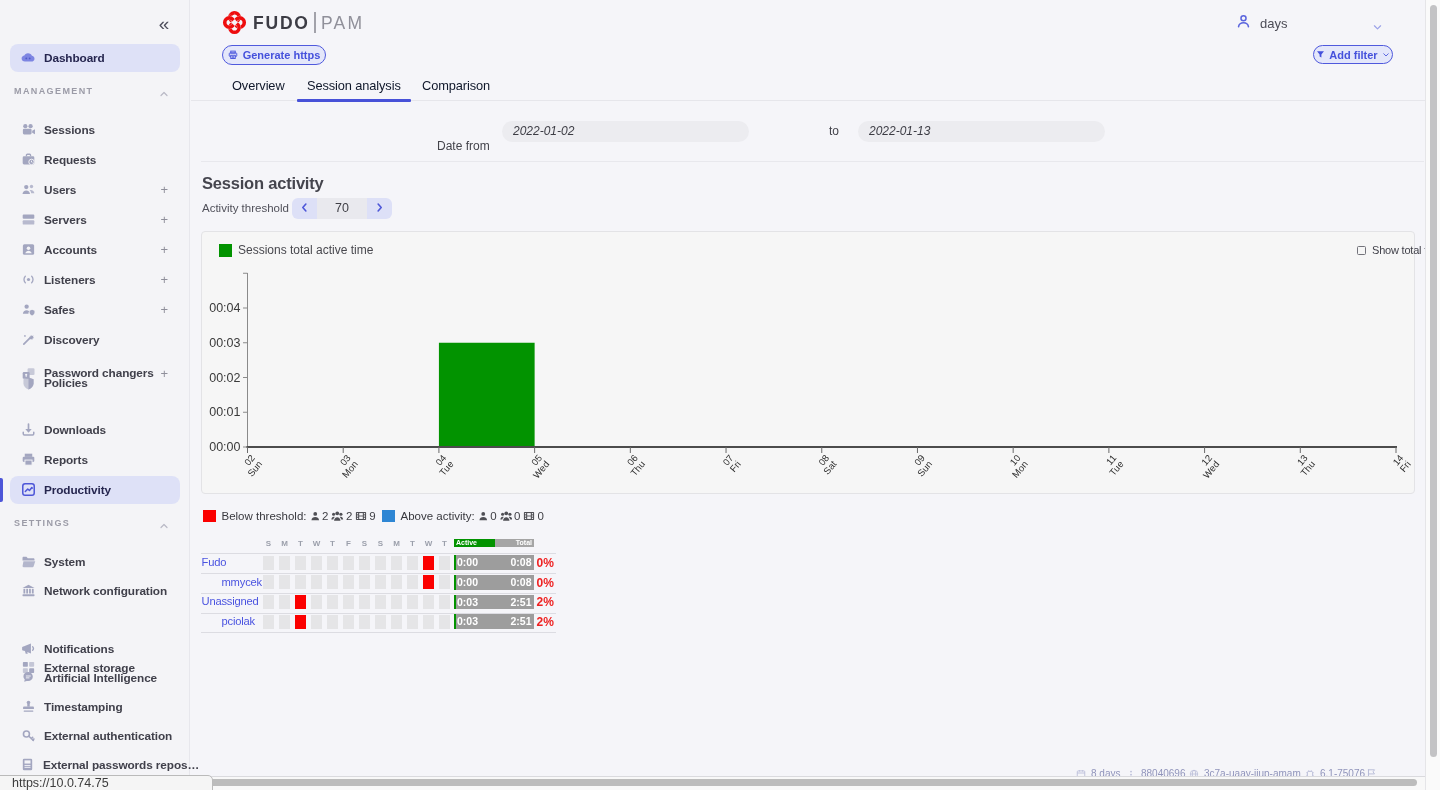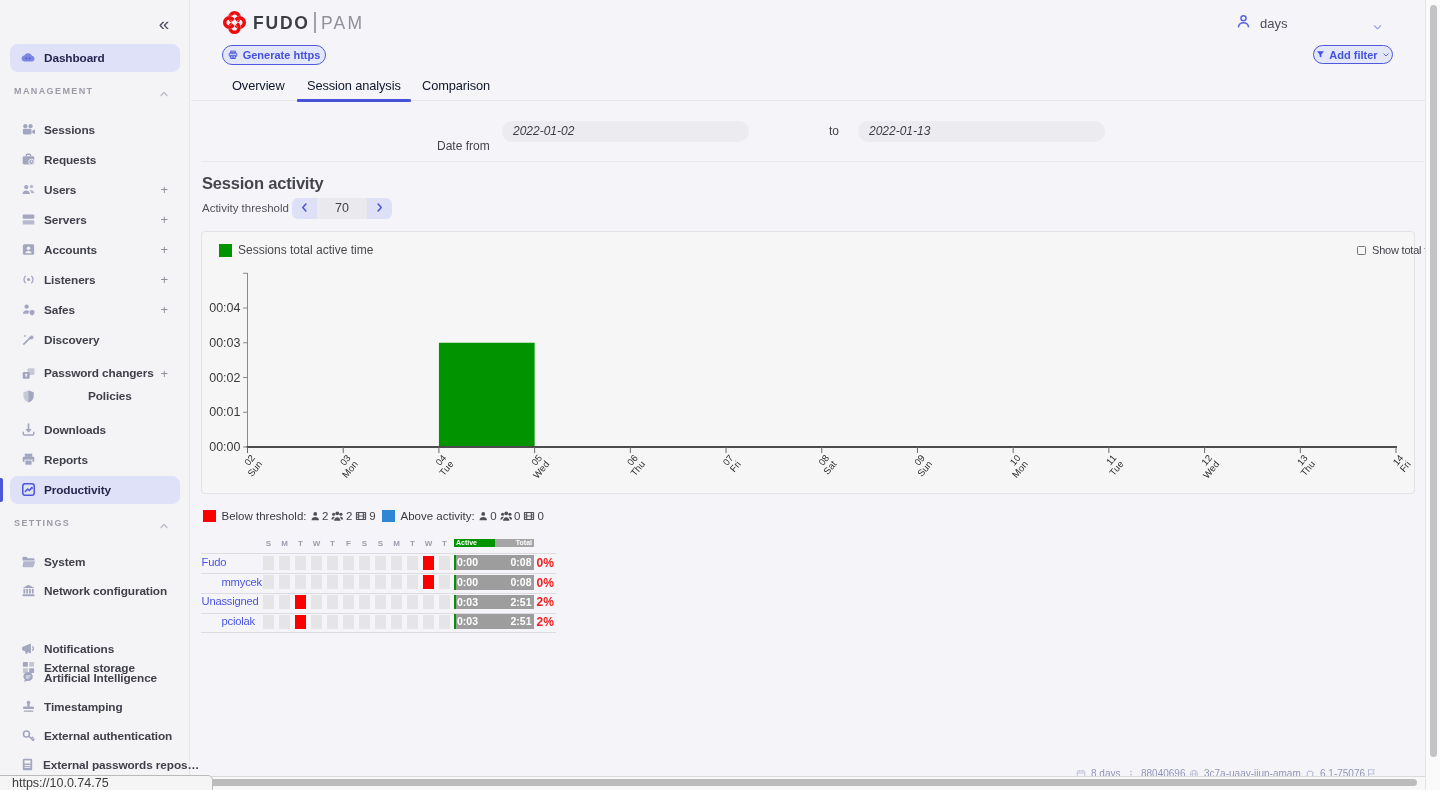--- a/index.html
+++ b/index.html
@@ -217,21 +217,21 @@
           <svg width="15" height="15" viewBox="0 0 16 16" xmlns="http://www.w3.org/2000/svg">
             <rect x="1.8" y="6.4" width="7.4" height="7.2" rx="1.2" fill="#a3a6c0"></rect>
             <rect x="7" y="2.4" width="7.4" height="7.2" rx="1.2" fill="#a3a6c0" opacity=".55"></rect>
             <circle cx="5.5" cy="9.4" r="1.2" fill="#f4f4f7"></circle>
             <path d="M5.5 10.4v1.4" stroke="#f4f4f7" stroke-width="1"></path>
           </svg>
         </span>
         <span class="nlabel">Password changers</span>
         <span class="plus">+</span>
       </div>
-      <div class="nav-item abs" style="top: 382px; gap: 44px;">
+      <div class="nav-item abs" style="top: 369px;">
         <span class="nicon">
           <svg width="15" height="15" viewBox="0 0 16 16" xmlns="http://www.w3.org/2000/svg">
             <path fill="#a3a6c0" opacity=".55" d="M8 1.6l5.4 1.9v4.3c0 3.3-2.3 5.3-5.4 6.6-3.1-1.3-5.4-3.3-5.4-6.6V3.5z"></path>
             <path fill="#a3a6c0" d="M8 1.6l5.4 1.9v4.3c0 3.3-2.3 5.3-5.4 6.6z"></path>
           </svg>
         </span>
         <span class="nlabel">Policies</span>
       </div>
       <div class="nav-item abs" style="top: 415.5px;">
         <span class="nicon">

